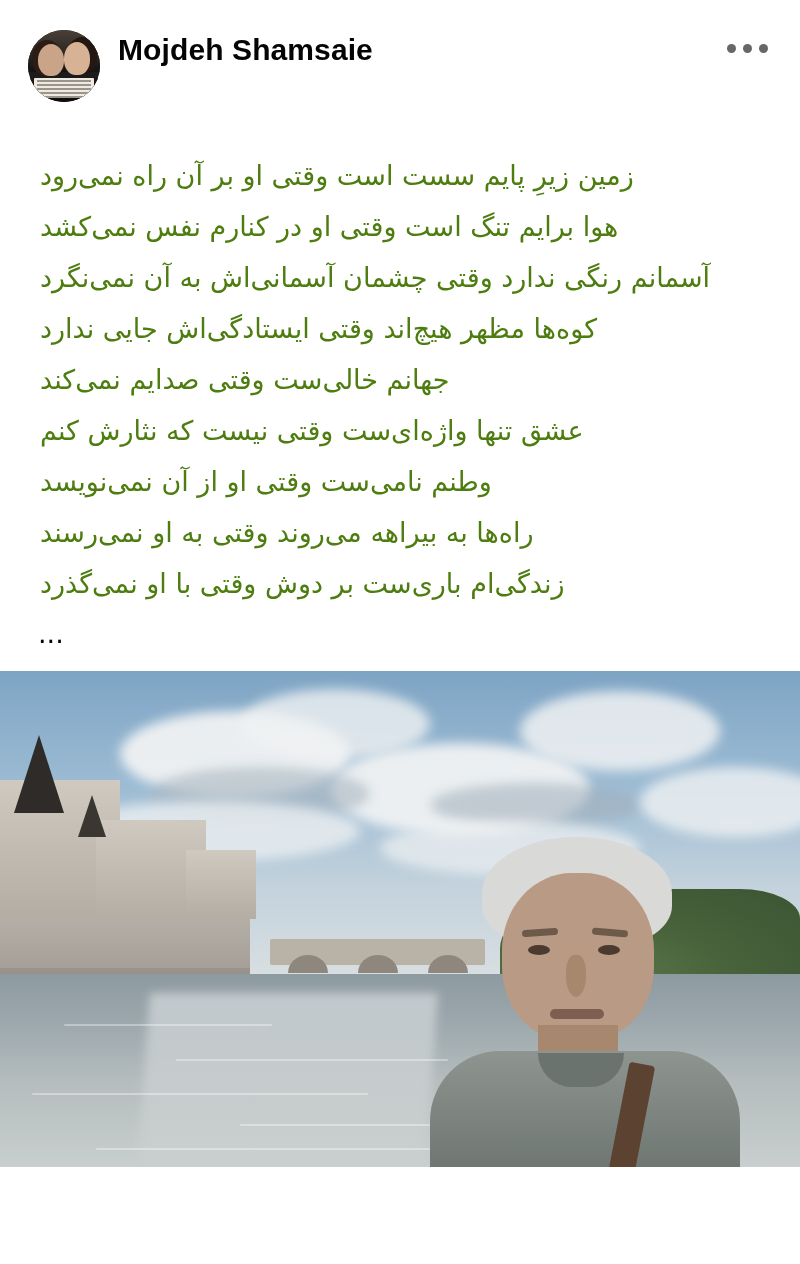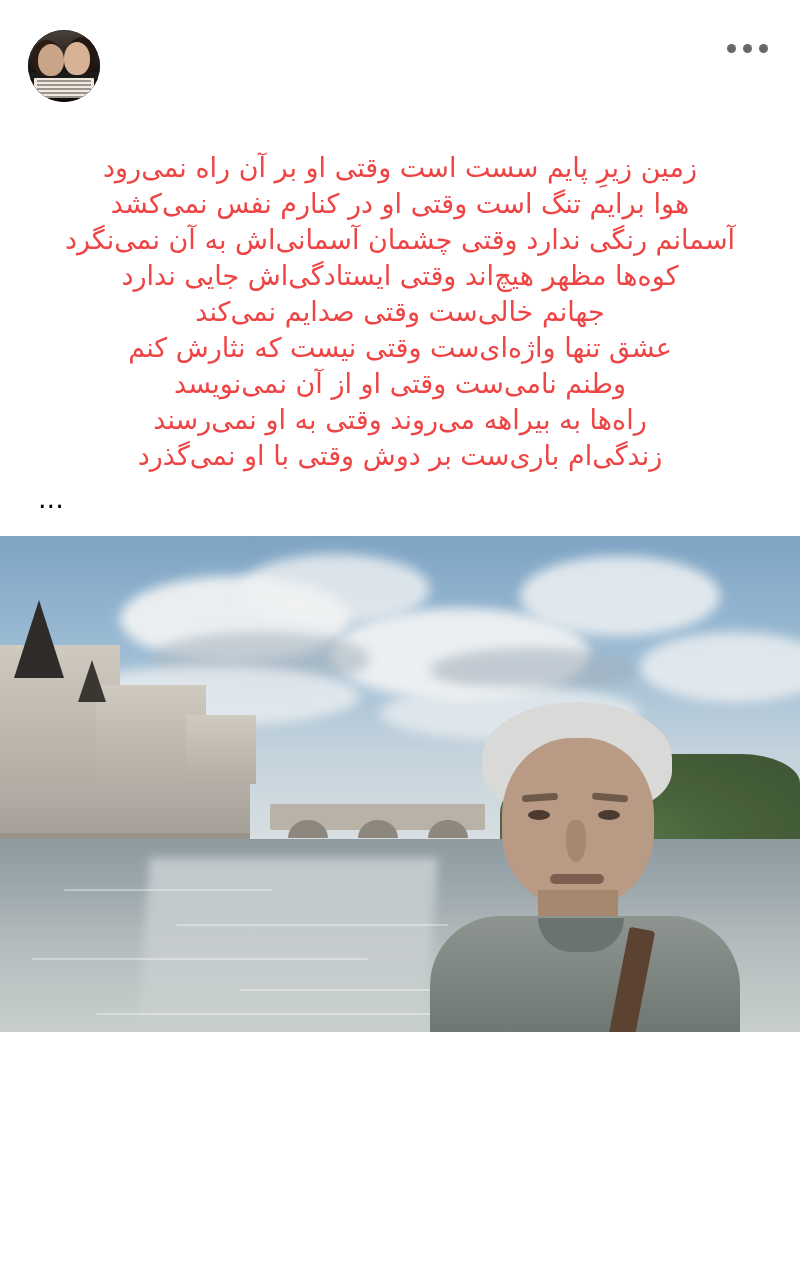--- a/index.html
+++ b/index.html
@@ -128,25 +128,25 @@
     width: 9px;
     height: 9px;
     border-radius: 50%;
     background: #65676b;
     display: block;
   }
 
   
   .post-text {
     direction: rtl;
-    text-align: center;
+    text-align: left;
     padding: 0 40px 0 40px;
     font-size: 27px;
-    line-height: 36px;
-    color: #ef4444;
+    line-height: 51px;
+    color: #4d7c0f;
     font-family: "DejaVu Sans", sans-serif;
     white-space: pre-wrap;
     word-wrap: break-word;
   }
   .post-ellipsis {
     direction: ltr;
     text-align: left;
     padding: 10px 0 0 38px;
     font-size: 27px;
     line-height: 30px;
@@ -342,20 +342,21 @@
       <div class="av-label">
         <i></i>
           <i></i>
           <i></i>
           <i></i>
           <i></i>
       </div>
     </div>
 
     <div class="header-text">
+      <div class="author-name">Mojdeh Shamsaie</div>
     </div>
 
     <div class="menu-dots">
       <span></span>
       <span></span>
       <span></span>
     </div>
   </div>
 
   <div class="post-text">زمین زیرِ پایم سست است وقتی او بر آن راه نمی‌رود

